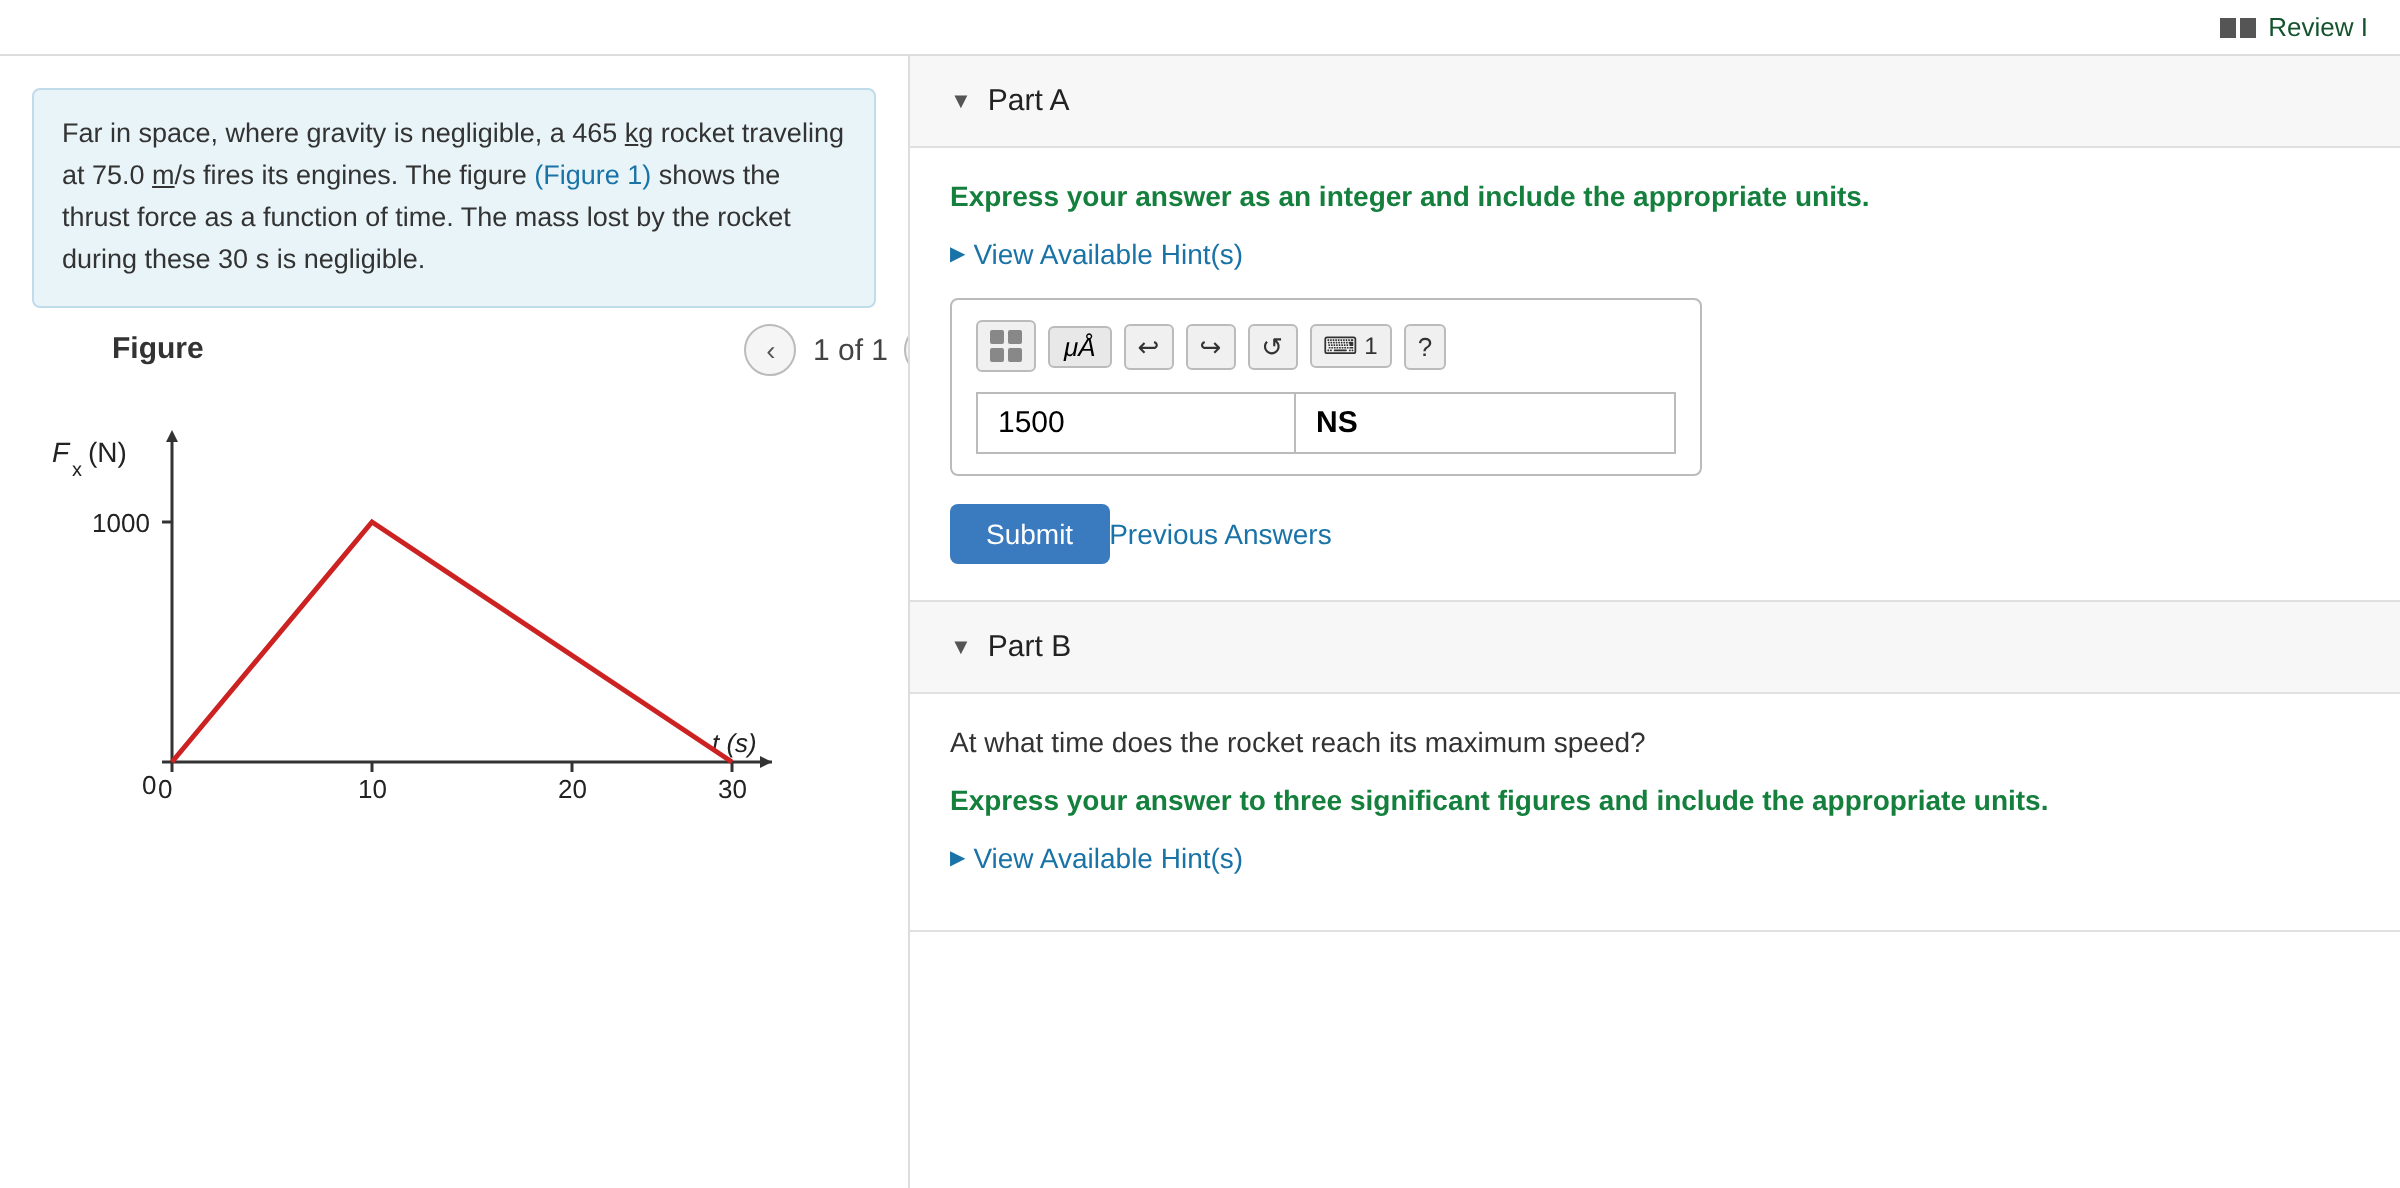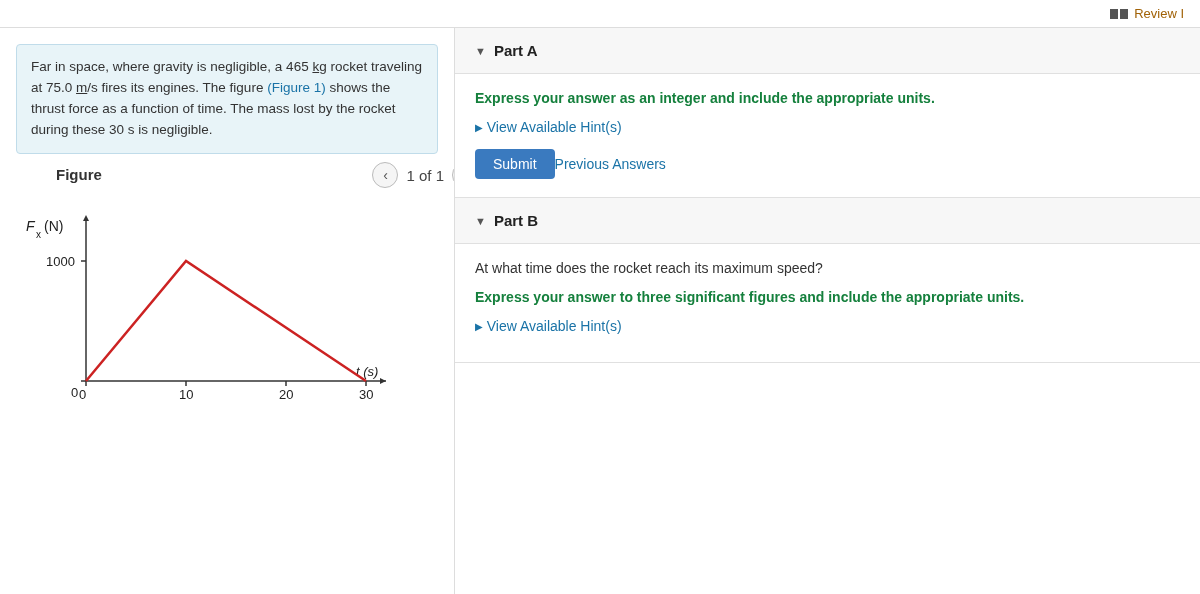--- a/index.html
+++ b/index.html
@@ -4,21 +4,21 @@
   <style>
     * { box-sizing: border-box; margin: 0; padding: 0; }
     body { font-family: Arial, sans-serif; font-size: 14px; background: #fff; color: #333; display: flex; flex-direction: column; height: 594px; overflow: hidden; }
 
     .top-bar {
       display: flex; justify-content: flex-end; align-items: center;
       padding: 6px 16px; border-bottom: 1px solid #ddd; background: #fff;
     }
     .review-btn {
       display: flex; align-items: center; gap: 6px;
-      font-size: 13px; color: #a16207; cursor: pointer; background: none; border: none;
+      font-size: 13px; color: #14532d; cursor: pointer; background: none; border: none;
     }
     .review-icon { display: flex; gap: 2px; }
     .review-icon span { display: inline-block; width: 8px; height: 10px; background: #555; }
 
     .main-content { display: flex; flex: 1; overflow: hidden; }
 
     
     .left-panel {
       width: 455px; min-width: 455px; padding: 16px; border-right: 1px solid #ddd;
       overflow-y: auto; background: #fff;
@@ -44,21 +44,21 @@
     
     .right-panel { flex: 1; overflow-y: auto; background: #fff; }
 
     .part-section { border-bottom: 1px solid #e0e0e0; }
     .part-header {
       display: flex; align-items: center; gap: 8px;
       padding: 14px 20px; background: #f7f7f7; border-bottom: 1px solid #e0e0e0;
       cursor: pointer;
     }
     .part-header .arrow { font-size: 11px; color: #555; }
-    .part-title { font-size: 15px; font-weight: bold; color: #222; }
+    .part-title { font-size: 15px; font-weight: normal; color: #222; }
 
     .part-body { padding: 14px 20px 18px 20px; }
     .question-text { font-size: 14px; color: #333; margin-bottom: 8px; line-height: 1.5; }
     .answer-instruction { font-size: 14px; font-weight: bold; color: #15803d; margin-bottom: 10px; line-height: 1.5; }
     .hint-link { color: #1a73a7; font-size: 14px; cursor: pointer; display: flex; align-items: center; gap: 4px; margin-bottom: 14px; }
     .hint-link .tri { font-size: 10px; }
 
     
     .answer-box {
       border: 1px solid #bbb; border-radius: 4px; padding: 10px 12px;
@@ -169,20 +169,49 @@
         <span class="part-title">Part A</span>
       </div>
       <div class="part-body">
         <p class="answer-instruction">Express your answer as an integer and include the appropriate units.</p>
         <div class="hint-link">
           <span class="tri">▶</span>
           <span>View Available Hint(s)</span>
         </div>
 
         
+        <div class="answer-box">
+          <div class="toolbar">
+
+            <button class="tb-btn" style="padding:3px 5px;">
+              <svg width="18" height="18" viewBox="0 0 18 18">
+                <rect x="1" y="1" width="7" height="7" fill="#888" rx="1"></rect>
+                <rect x="10" y="1" width="7" height="7" fill="#888" rx="1"></rect>
+                <rect x="1" y="10" width="7" height="7" fill="#888" rx="1"></rect>
+                <rect x="10" y="10" width="7" height="7" fill="#888" rx="1"></rect>
+              </svg>
+            </button>
+
+            <button class="mu-btn">μÅ</button>
+
+            <button class="tb-btn">↩</button>
+
+            <button class="tb-btn">↪</button>
+
+            <button class="tb-btn">↺</button>
+
+            <button class="tb-btn" style="font-size:12px;">⌨ 1</button>
+
+            <button class="tb-btn">?</button>
+          </div>
+          <div class="input-row">
+            <input class="num-input" type="text" value="1500" style="">
+            <input class="unit-input" type="text" value="NS" style="">
+          </div>
+        </div>
 
         <div class="action-row">
           <button class="submit-btn">Submit</button>
           <a class="prev-answers-link" href="#">Previous Answers</a>
         </div>
       </div>
     </div>
 
     <div class="part-section">
       <div class="part-header">

